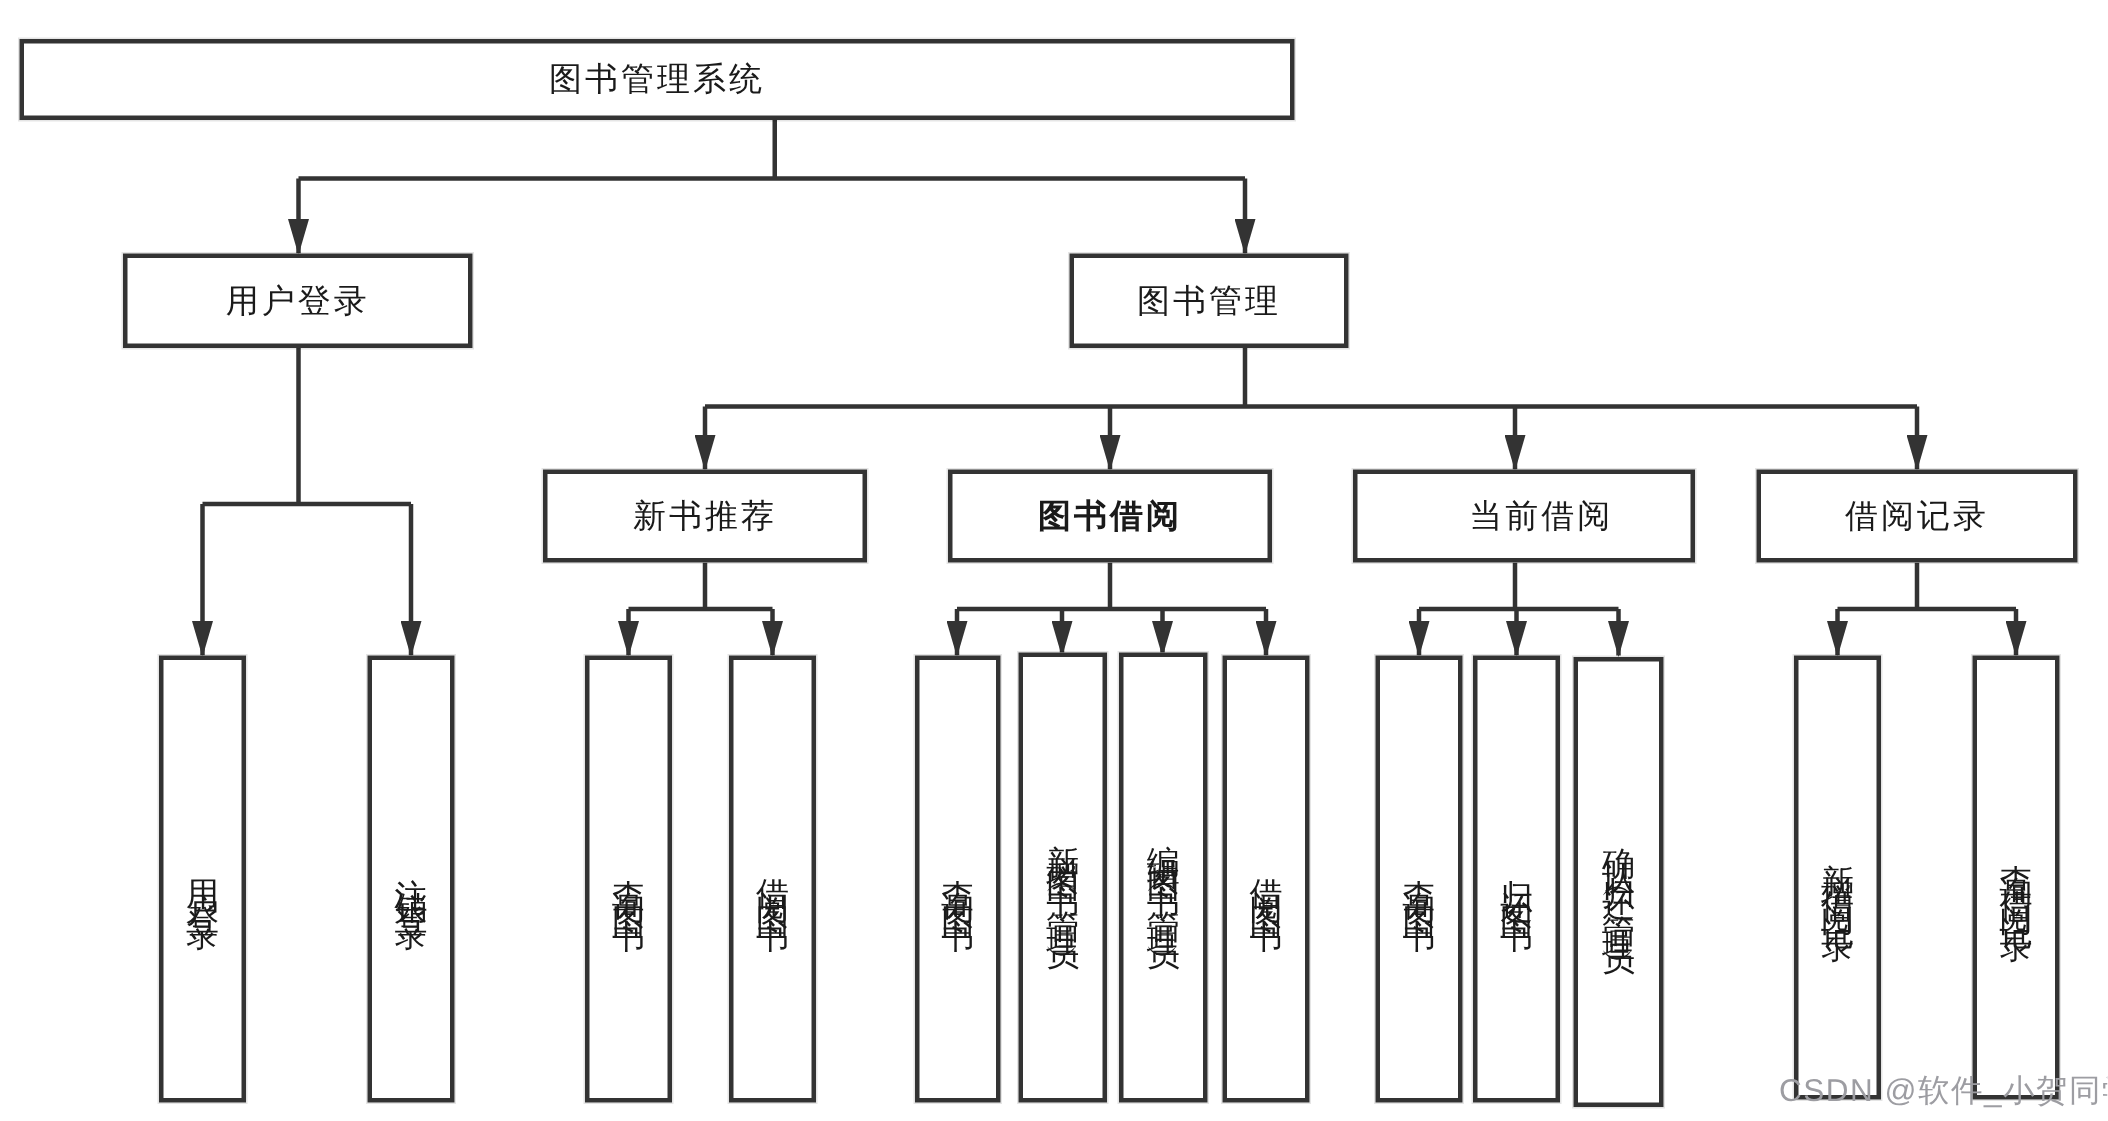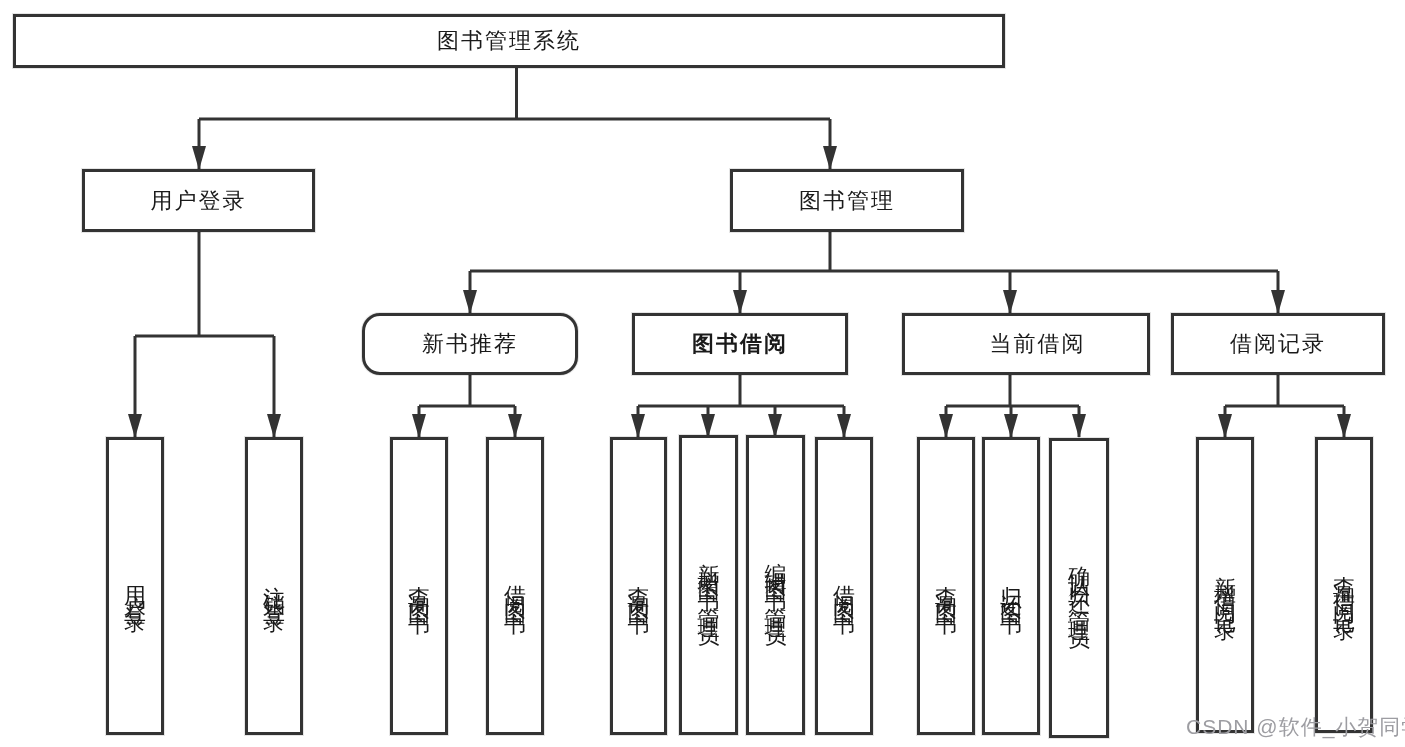--- a/index.html
+++ b/index.html
@@ -69,28 +69,28 @@
     <path class="wire" d="M1010,375 V406 M946,406 H1079"></path>
     <line class="wire" x1="946" y1="406" x2="946" y2="437" marker-end="url(#arw)"></line>
     <line class="wire" x1="1011" y1="406" x2="1011" y2="437" marker-end="url(#arw)"></line>
     <line class="wire" x1="1079" y1="406" x2="1079" y2="437" marker-end="url(#arw)"></line>
 
     <path class="wire" d="M1278,375 V406 M1225,406 H1344"></path>
     <line class="wire" x1="1225" y1="406" x2="1225" y2="437" marker-end="url(#arw)"></line>
     <line class="wire" x1="1344" y1="406" x2="1344" y2="437" marker-end="url(#arw)"></line>
   </svg>
 
-  <div class="node hbox" style="left:13px;top:14px;width:992px;height:54px;">图书管理系统</div>
+  <div class="node hbox" style="left:13px;top:26px;width:850px;height:54px;">图书管理系统</div>
 
   <div class="node hbox" style="left:82px;top:169px;width:233px;height:63px;">用户登录</div>
-  <div class="node hbox" style="left:730px;top:169px;width:234px;height:63px;">图书管理</div>
+  <div class="node hbox" style="left:713px;top:169px;width:186px;height:63px;">图书管理</div>
 
-  <div class="node hbox" style="left:362px;top:313px;width:216px;height:62px;border-radius:18px;">新书推荐</div>
+  <div class="node hbox" style="left:362px;top:313px;width:216px;height:62px;">新书推荐</div>
   <div class="node hbox" style="left:632px;top:313px;width:216px;height:62px;font-weight:bold;">图书借阅</div>
-  <div class="node hbox" style="left:902px;top:313px;width:248px;height:62px;padding-left:23px;">当前借阅</div>
+  <div class="node hbox" style="left:902px;top:313px;width:228px;height:62px;padding-left:23px;">当前借阅</div>
   <div class="node hbox" style="left:1171px;top:313px;width:214px;height:62px;">借阅记录</div>
 
   <div class="node vbox" style="left:106px;top:437px;width:58px;height:298px;">用户登录</div>
   <div class="node vbox" style="left:245px;top:437px;width:58px;height:298px;">注销登录</div>
 
   <div class="node vbox" style="left:390px;top:437px;width:58px;height:298px;">查询图书</div>
   <div class="node vbox" style="left:486px;top:437px;width:58px;height:298px;">借阅图书</div>
 
   <div class="node vbox" style="left:610px;top:437px;width:57px;height:298px;">查询图书</div>
   <div class="node vbox" style="left:679px;top:435px;width:59px;height:300px;">新增图书（管理员）</div>

